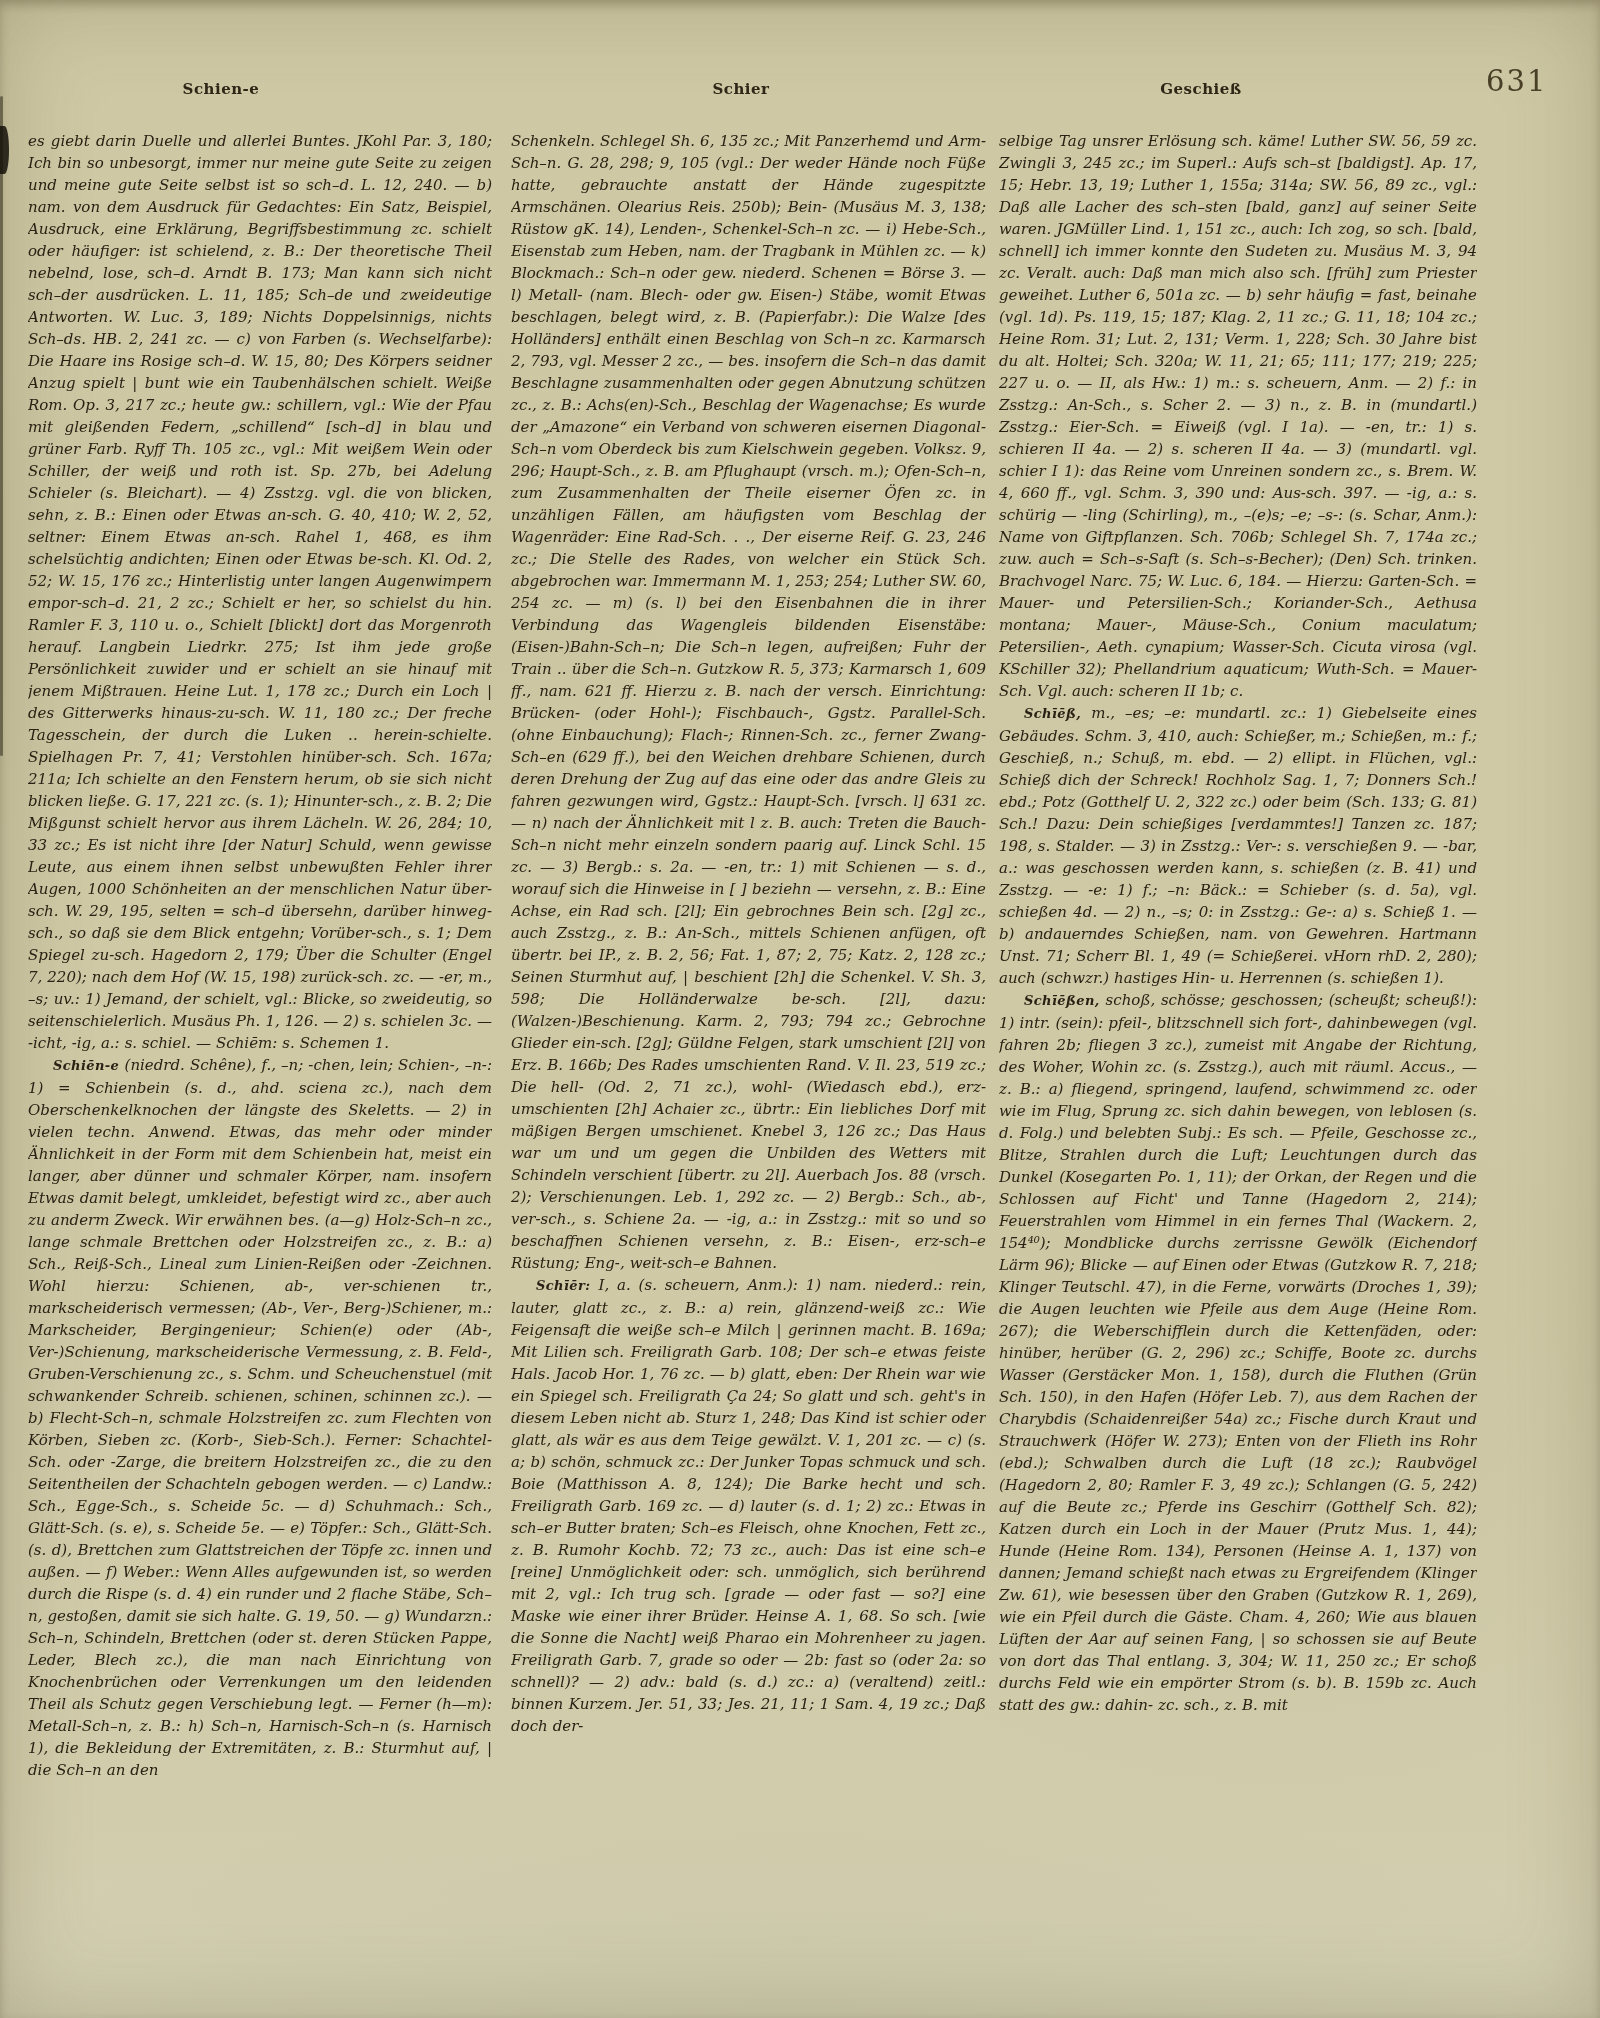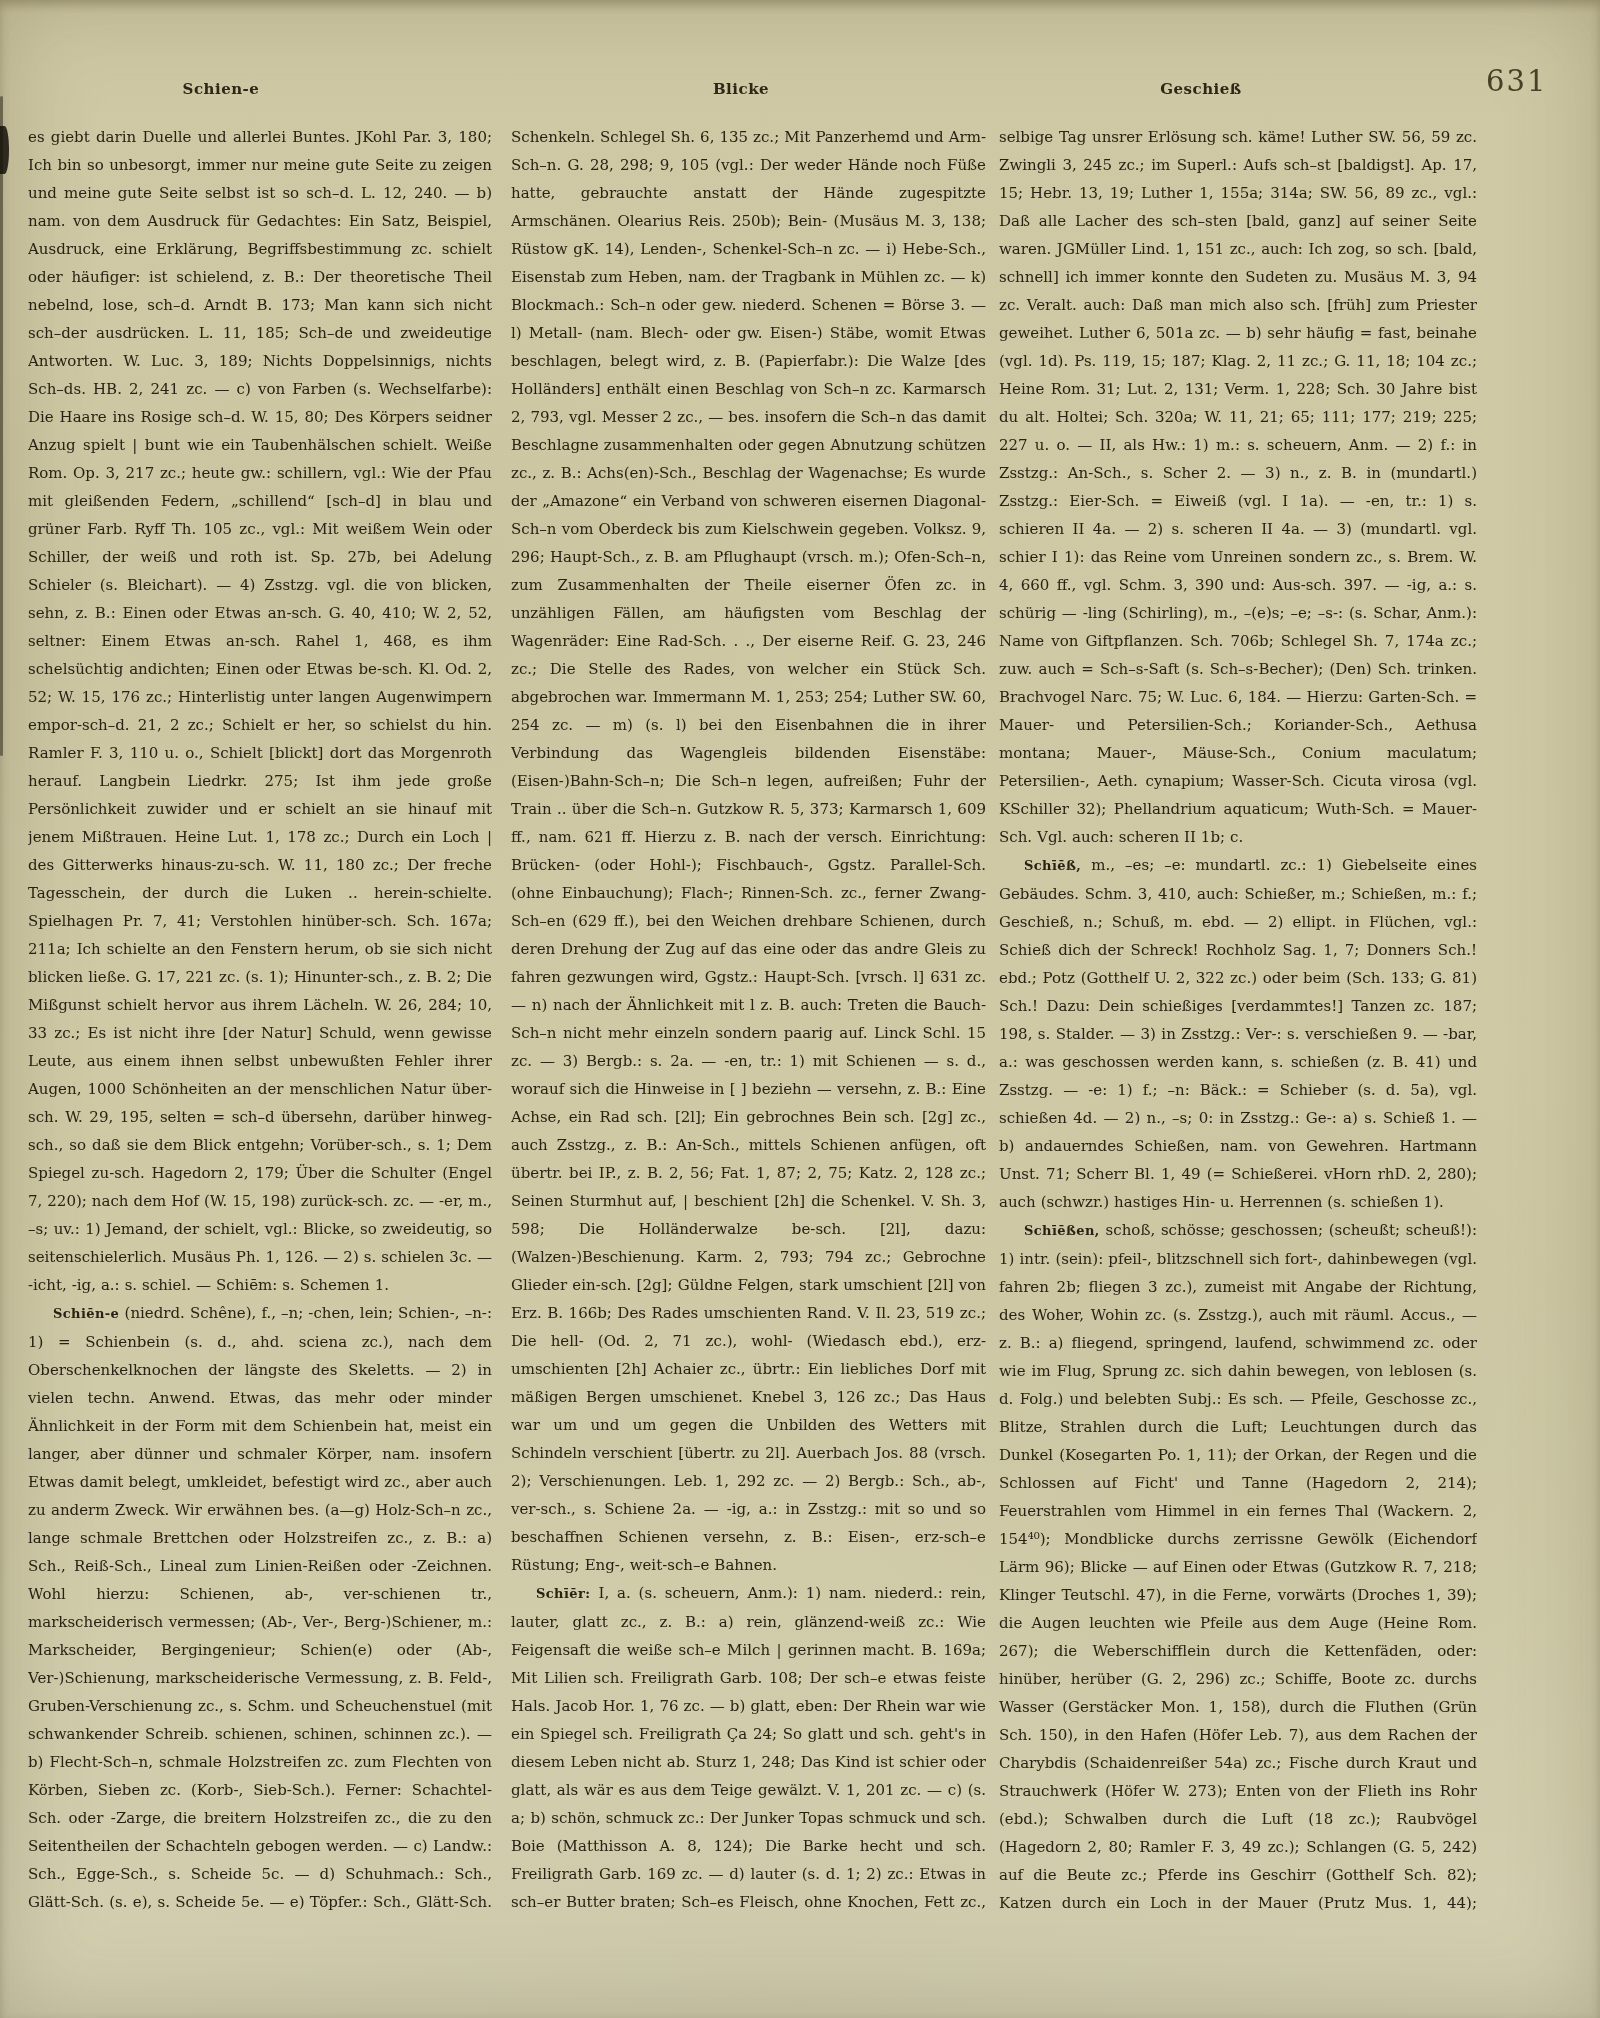--- a/index.html
+++ b/index.html
@@ -37,44 +37,45 @@
     letter-spacing: 0.5px; white-space: nowrap;
   }
   .head-left   { left: 221px; }
   .head-center { left: 741px; }
   .head-right  { left: 1201px; }
   .page-number {
     position: absolute; top: 64px; left: 1486px;
     font-size: 29px; color: #4a4028; letter-spacing: 2px;
   }
   .col {
-    position: absolute; top: 123px; height: 1800px;
+    position: absolute; top: 130px; height: 1800px;
     overflow: hidden;
     text-align: justify;
-    font-size: 15px; line-height: 28px;
+    font-size: 15px; line-height: 22px;
     color: #292214;
     word-spacing: 0.2px;
+    font-style: italic;
   }
   .col-1 { left: 28px;   width: 464px; }
   .col-2 { left: 511px;  width: 475px; }
   .col-3 { left: 999px;  width: 478px; }
   .para { margin: 0; }
   .para.indent { text-indent: 25px; }
   .lead { font-weight: bold; font-size: 13px; letter-spacing: 0.4px; }
 </style>
 </head>
 <body>
 
 <div class="page">
   <div class="grain"></div>
   <div class="spine-line"></div>
   <div class="spine-blob"></div>
 
   <div class="running-head head-left">Schien-e</div>
-  <div class="running-head head-center">Blicke</div>
+  <div class="running-head head-center">Schier</div>
   <div class="running-head head-right">Geschieß</div>
   <div class="page-number">631</div>
 
   <div class="col col-1">
       <p class="para">es giebt darin Duelle und allerlei Buntes. JKohl Par. 3, 180; Ich bin so unbesorgt, immer nur meine gute Seite zu zeigen und meine gute Seite selbst ist so sch–d. L. 12, 240. — b) nam. von dem Ausdruck für Gedachtes: Ein Satz, Beispiel, Ausdruck, eine Erklärung, Begriffsbestimmung zc. schielt oder häufiger: ist schielend, z. B.: Der theoretische Theil nebelnd, lose, sch–d. Arndt B. 173; Man kann sich nicht sch–der ausdrücken. L. 11, 185; Sch–de und zweideutige Antworten. W. Luc. 3, 189; Nichts Doppelsinnigs, nichts Sch–ds. HB. 2, 241 zc. — c) von Farben (s. Wechselfarbe): Die Haare ins Rosige sch–d. W. 15, 80; Des Körpers seidner Anzug spielt | bunt wie ein Taubenhälschen schielt. Weiße Rom. Op. 3, 217 zc.; heute gw.: schillern, vgl.: Wie der Pfau mit gleißenden Federn, „schillend“ [sch–d] in blau und grüner Farb. Ryff Th. 105 zc., vgl.: Mit weißem Wein oder Schiller, der weiß und roth ist. Sp. 27b, bei Adelung Schieler (s. Bleichart). — 4) Zsstzg. vgl. die von blicken, sehn, z. B.: Einen oder Etwas an-sch. G. 40, 410; W. 2, 52, seltner: Einem Etwas an-sch. Rahel 1, 468, es ihm schelsüchtig andichten; Einen oder Etwas be-sch. Kl. Od. 2, 52; W. 15, 176 zc.; Hinterlistig unter langen Augenwimpern empor-sch–d. 21, 2 zc.; Schielt er her, so schielst du hin. Ramler F. 3, 110 u. o., Schielt [blickt] dort das Morgenroth herauf. Langbein Liedrkr. 275; Ist ihm jede große Persönlichkeit zuwider und er schielt an sie hinauf mit jenem Mißtrauen. Heine Lut. 1, 178 zc.; Durch ein Loch | des Gitterwerks hinaus-zu-sch. W. 11, 180 zc.; Der freche Tagesschein, der durch die Luken .. herein-schielte. Spielhagen Pr. 7, 41; Verstohlen hinüber-sch. Sch. 167a; 211a; Ich schielte an den Fenstern herum, ob sie sich nicht blicken ließe. G. 17, 221 zc. (s. 1); Hinunter-sch., z. B. 2; Die Mißgunst schielt hervor aus ihrem Lächeln. W. 26, 284; 10, 33 zc.; Es ist nicht ihre [der Natur] Schuld, wenn gewisse Leute, aus einem ihnen selbst unbewußten Fehler ihrer Augen, 1000 Schönheiten an der menschlichen Natur über-sch. W. 29, 195, selten = sch–d übersehn, darüber hinweg-sch., so daß sie dem Blick entgehn; Vorüber-sch., s. 1; Dem Spiegel zu-sch. Hagedorn 2, 179; Über die Schulter (Engel 7, 220); nach dem Hof (W. 15, 198) zurück-sch. zc. — -er, m., –s; uv.: 1) Jemand, der schielt, vgl.: Blicke, so zweideutig, so seitenschielerlich. Musäus Ph. 1, 126. — 2) s. schielen 3c. — -icht, -ig, a.: s. schiel. — Schiēm: s. Schemen 1.</p>
       <p class="para indent"><b class="lead">Schiēn-e </b>(niedrd. Schêne), f., –n; -chen, lein; Schien-, –n-: 1) = Schienbein (s. d., ahd. sciena zc.), nach dem Oberschenkelknochen der längste des Skeletts. — 2) in vielen techn. Anwend. Etwas, das mehr oder minder Ähnlichkeit in der Form mit dem Schienbein hat, meist ein langer, aber dünner und schmaler Körper, nam. insofern Etwas damit belegt, umkleidet, befestigt wird zc., aber auch zu anderm Zweck. Wir erwähnen bes. (a—g) Holz-Sch–n zc., lange schmale Brettchen oder Holzstreifen zc., z. B.: a) Sch., Reiß-Sch., Lineal zum Linien-Reißen oder -Zeichnen. Wohl hierzu: Schienen, ab-, ver-schienen tr., markscheiderisch vermessen; (Ab-, Ver-, Berg-)Schiener, m.: Markscheider, Bergingenieur; Schien(e) oder (Ab-, Ver-)Schienung, markscheiderische Vermessung, z. B. Feld-, Gruben-Verschienung zc., s. Schm. und Scheuchenstuel (mit schwankender Schreib. schienen, schinen, schinnen zc.). — b) Flecht-Sch–n, schmale Holzstreifen zc. zum Flechten von Körben, Sieben zc. (Korb-, Sieb-Sch.). Ferner: Schachtel-Sch. oder -Zarge, die breitern Holzstreifen zc., die zu den Seitentheilen der Schachteln gebogen werden. — c) Landw.: Sch., Egge-Sch., s. Scheide 5c. — d) Schuhmach.: Sch., Glätt-Sch. (s. e), s. Scheide 5e. — e) Töpfer.: Sch., Glätt-Sch. (s. d), Brettchen zum Glattstreichen der Töpfe zc. innen und außen. — f) Weber.: Wenn Alles aufgewunden ist, so werden durch die Rispe (s. d. 4) ein runder und 2 flache Stäbe, Sch–n, gestoßen, damit sie sich halte. G. 19, 50. — g) Wundarzn.: Sch–n, Schindeln, Brettchen (oder st. deren Stücken Pappe, Leder, Blech zc.), die man nach Einrichtung von Knochenbrüchen oder Verrenkungen um den leidenden Theil als Schutz gegen Verschiebung legt. — Ferner (h—m): Metall-Sch–n, z. B.: h) Sch–n, Harnisch-Sch–n (s. Harnisch 1), die Bekleidung der Extremitäten, z. B.: Sturmhut auf, | die Sch–n an den</p>
     </div>
   <div class="col col-2">
       <p class="para">Schenkeln. Schlegel Sh. 6, 135 zc.; Mit Panzerhemd und Arm-Sch–n. G. 28, 298; 9, 105 (vgl.: Der weder Hände noch Füße hatte, gebrauchte anstatt der Hände zugespitzte Armschänen. Olearius Reis. 250b); Bein- (Musäus M. 3, 138; Rüstow gK. 14), Lenden-, Schenkel-Sch–n zc. — i) Hebe-Sch., Eisenstab zum Heben, nam. der Tragbank in Mühlen zc. — k) Blockmach.: Sch–n oder gew. niederd. Schenen = Börse 3. — l) Metall- (nam. Blech- oder gw. Eisen-) Stäbe, womit Etwas beschlagen, belegt wird, z. B. (Papierfabr.): Die Walze [des Holländers] enthält einen Beschlag von Sch–n zc. Karmarsch 2, 793, vgl. Messer 2 zc., — bes. insofern die Sch–n das damit Beschlagne zusammenhalten oder gegen Abnutzung schützen zc., z. B.: Achs(en)-Sch., Beschlag der Wagenachse; Es wurde der „Amazone“ ein Verband von schweren eisernen Diagonal-Sch–n vom Oberdeck bis zum Kielschwein gegeben. Volksz. 9, 296; Haupt-Sch., z. B. am Pflughaupt (vrsch. m.); Ofen-Sch–n, zum Zusammenhalten der Theile eiserner Öfen zc. in unzähligen Fällen, am häufigsten vom Beschlag der Wagenräder: Eine Rad-Sch. . ., Der eiserne Reif. G. 23, 246 zc.; Die Stelle des Rades, von welcher ein Stück Sch. abgebrochen war. Immermann M. 1, 253; 254; Luther SW. 60, 254 zc. — m) (s. l) bei den Eisenbahnen die in ihrer Verbindung das Wagengleis bildenden Eisenstäbe: (Eisen-)Bahn-Sch–n; Die Sch–n legen, aufreißen; Fuhr der Train .. über die Sch–n. Gutzkow R. 5, 373; Karmarsch 1, 609 ff., nam. 621 ff. Hierzu z. B. nach der versch. Einrichtung: Brücken- (oder Hohl-); Fischbauch-, Ggstz. Parallel-Sch. (ohne Einbauchung); Flach-; Rinnen-Sch. zc., ferner Zwang-Sch–en (629 ff.), bei den Weichen drehbare Schienen, durch deren Drehung der Zug auf das eine oder das andre Gleis zu fahren gezwungen wird, Ggstz.: Haupt-Sch. [vrsch. l] 631 zc. — n) nach der Ähnlichkeit mit l z. B. auch: Treten die Bauch-Sch–n nicht mehr einzeln sondern paarig auf. Linck Schl. 15 zc. — 3) Bergb.: s. 2a. — -en, tr.: 1) mit Schienen — s. d., worauf sich die Hinweise in [ ] beziehn — versehn, z. B.: Eine Achse, ein Rad sch. [2l]; Ein gebrochnes Bein sch. [2g] zc., auch Zsstzg., z. B.: An-Sch., mittels Schienen anfügen, oft übertr. bei IP., z. B. 2, 56; Fat. 1, 87; 2, 75; Katz. 2, 128 zc.; Seinen Sturmhut auf, | beschient [2h] die Schenkel. V. Sh. 3, 598; Die Holländerwalze be-sch. [2l], dazu: (Walzen-)Beschienung. Karm. 2, 793; 794 zc.; Gebrochne Glieder ein-sch. [2g]; Güldne Felgen, stark umschient [2l] von Erz. B. 166b; Des Rades umschienten Rand. V. Il. 23, 519 zc.; Die hell- (Od. 2, 71 zc.), wohl- (Wiedasch ebd.), erz-umschienten [2h] Achaier zc., übrtr.: Ein liebliches Dorf mit mäßigen Bergen umschienet. Knebel 3, 126 zc.; Das Haus war um und um gegen die Unbilden des Wetters mit Schindeln verschient [übertr. zu 2l]. Auerbach Jos. 88 (vrsch. 2); Verschienungen. Leb. 1, 292 zc. — 2) Bergb.: Sch., ab-, ver-sch., s. Schiene 2a. — -ig, a.: in Zsstzg.: mit so und so beschaffnen Schienen versehn, z. B.: Eisen-, erz-sch–e Rüstung; Eng-, weit-sch–e Bahnen.</p>
       <p class="para indent"><b class="lead">Schīēr: </b>I, a. (s. scheuern, Anm.): 1) nam. niederd.: rein, lauter, glatt zc., z. B.: a) rein, glänzend-weiß zc.: Wie Feigensaft die weiße sch–e Milch | gerinnen macht. B. 169a; Mit Lilien sch. Freiligrath Garb. 108; Der sch–e etwas feiste Hals. Jacob Hor. 1, 76 zc. — b) glatt, eben: Der Rhein war wie ein Spiegel sch. Freiligrath Ça 24; So glatt und sch. geht's in diesem Leben nicht ab. Sturz 1, 248; Das Kind ist schier oder glatt, als wär es aus dem Teige gewälzt. V. 1, 201 zc. — c) (s. a; b) schön, schmuck zc.: Der Junker Topas schmuck und sch. Boie (Matthisson A. 8, 124); Die Barke hecht und sch. Freiligrath Garb. 169 zc. — d) lauter (s. d. 1; 2) zc.: Etwas in sch–er Butter braten; Sch–es Fleisch, ohne Knochen, Fett zc., z. B. Rumohr Kochb. 72; 73 zc., auch: Das ist eine sch–e [reine] Unmöglichkeit oder: sch. unmöglich, sich berührend mit 2, vgl.: Ich trug sch. [grade — oder fast — so?] eine Maske wie einer ihrer Brüder. Heinse A. 1, 68. So sch. [wie die Sonne die Nacht] weiß Pharao ein Mohrenheer zu jagen. Freiligrath Garb. 7, grade so oder — 2b: fast so (oder 2a: so schnell)? — 2) adv.: bald (s. d.) zc.: a) (veraltend) zeitl.: binnen Kurzem. Jer. 51, 33; Jes. 21, 11; 1 Sam. 4, 19 zc.; Daß doch der-</p>

